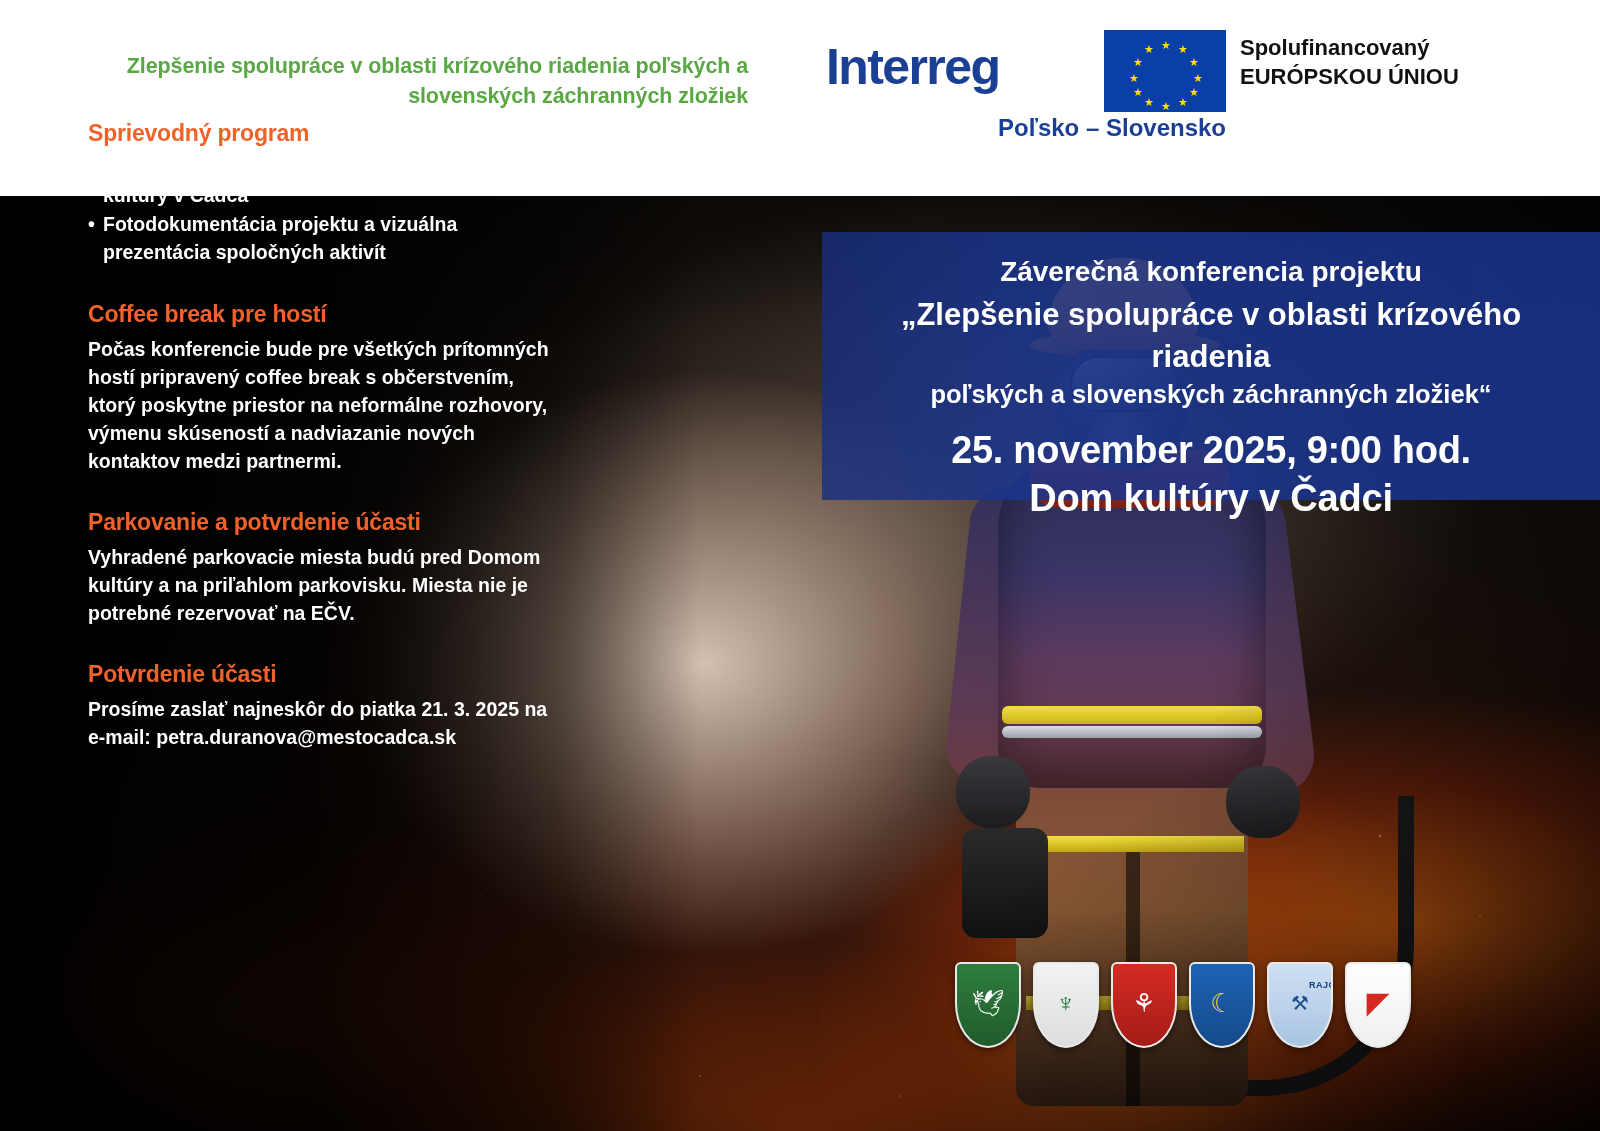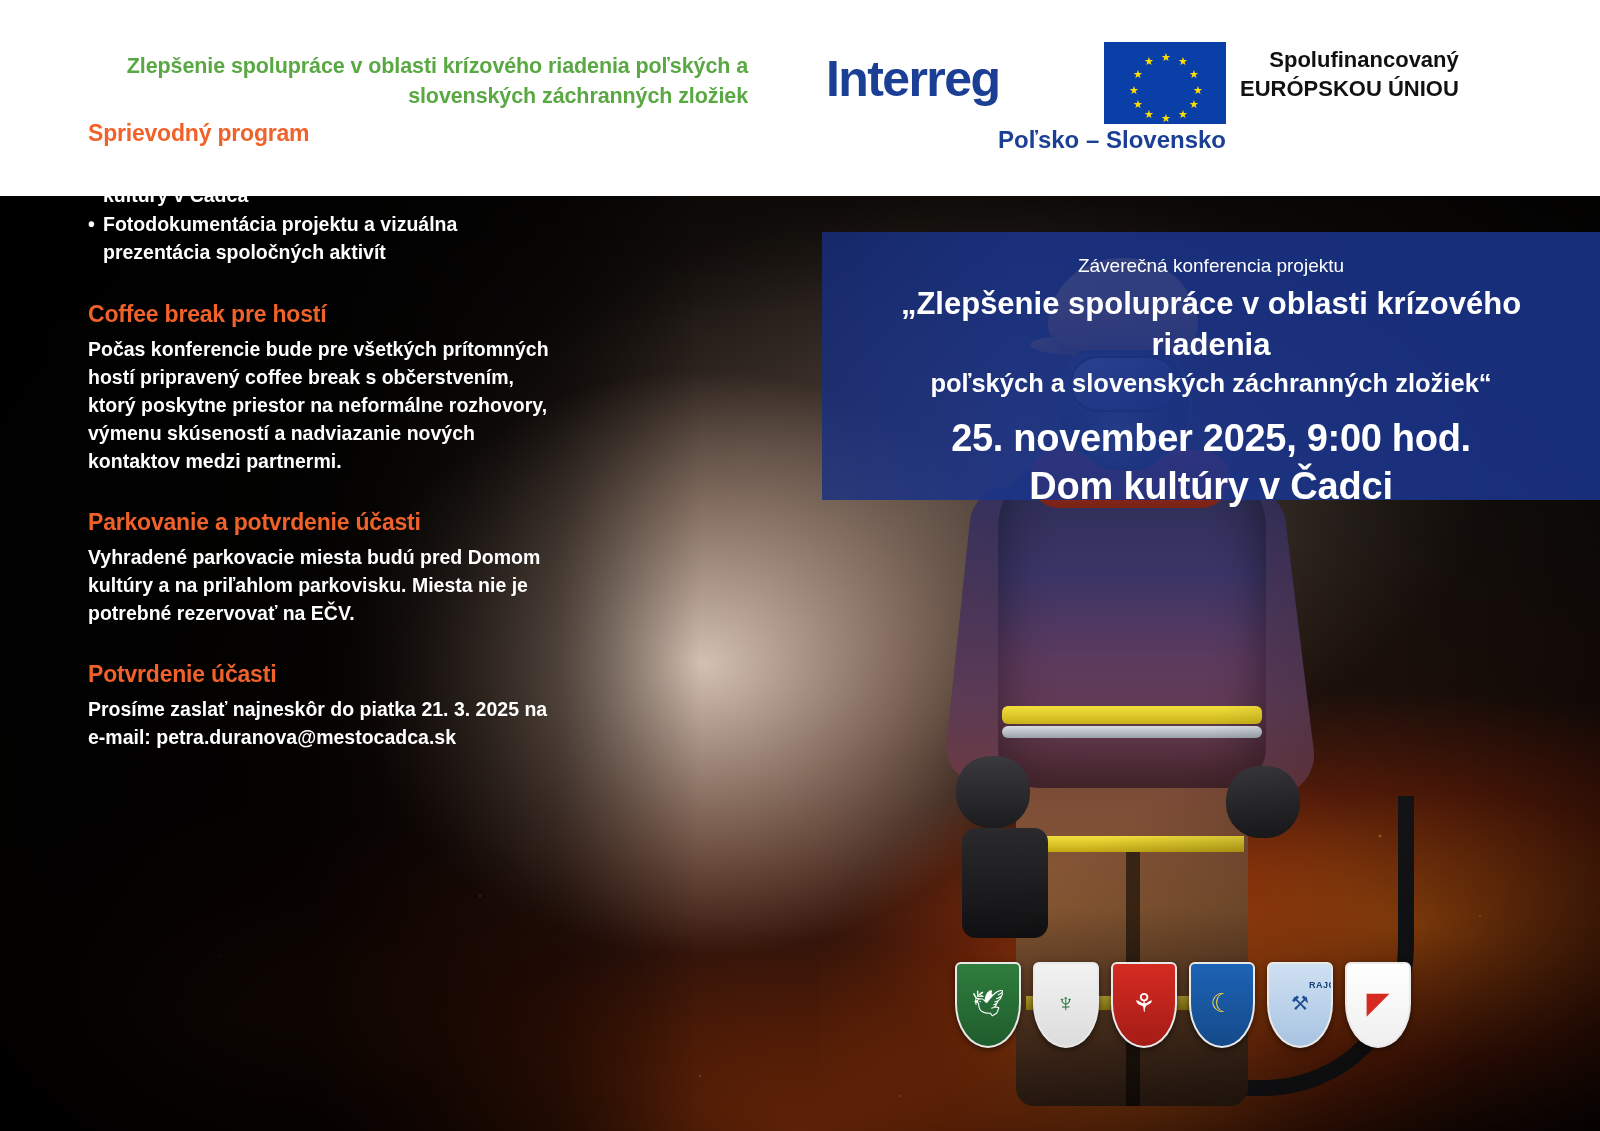--- a/index.html
+++ b/index.html
@@ -28,21 +28,21 @@
     width: 660px;
     font-size: 21.5px;
     font-weight: bold;
     line-height: 1.38;
     color: #5aa844;
     letter-spacing: -0.1px;
     text-align: right;
   }
   .interreg-block {
     position: absolute;
-    left: 826px; top: 28px;
+    left: 826px; top: 16px;
     width: 700px; height: 145px;
   }
   .interreg-word {
     position: absolute;
     left: 0; top: 22px;
     font-size: 50px;
     font-weight: bold;
     color: #1b3f94;
     letter-spacing: -1.6px;
     font-style: normal;
@@ -60,21 +60,20 @@
     font-size: 11px;
     line-height: 11px;
   }
   .eu-text {
     position: absolute;
     left: 414px; top: 18px;
     font-size: 22px;
     font-weight: bold;
     line-height: 1.3;
     color: #111111;
-    text-align: right;
   }
   .interreg-sub {
     position: absolute;
     left: 0; top: 98px;
     width: 400px;
     text-align: right;
     font-size: 24px;
     font-weight: bold;
     color: #1b3f94;
   }
@@ -233,21 +232,21 @@
   .info-banner {
     position: absolute;
     left: 822px; top: 232px;
     width: 778px; height: 268px;
     background: linear-gradient(90deg, rgba(22,46,128,0.80) 0%, rgba(26,52,140,0.86) 25%, rgba(26,52,140,0.88) 100%);
     color: #ffffff;
     padding: 22px 34px 0 34px;
     text-align: center;
     z-index: 4;
   }
-  .ib-line1 { font-size: 19px; font-weight: normal; line-height: 1.3; }
+  .ib-line1 { font-size: 28px; font-weight: bold; line-height: 1.3; }
   .ib-line2 { font-size: 31px; font-weight: bold; line-height: 1.34; margin-top: 4px; }
   .ib-line3 { font-size: 25.5px; font-weight: bold; line-height: 1.34; }
   .ib-date  { font-size: 38px; font-weight: bold; line-height: 1.3; margin-top: 14px; letter-spacing: -0.3px;}
   .ib-place { font-size: 38px; font-weight: bold; line-height: 1.25; letter-spacing: -0.2px;}
 
   
   .left-col {
     position: absolute;
     left: 88px; top: 120px;
     width: 470px;

